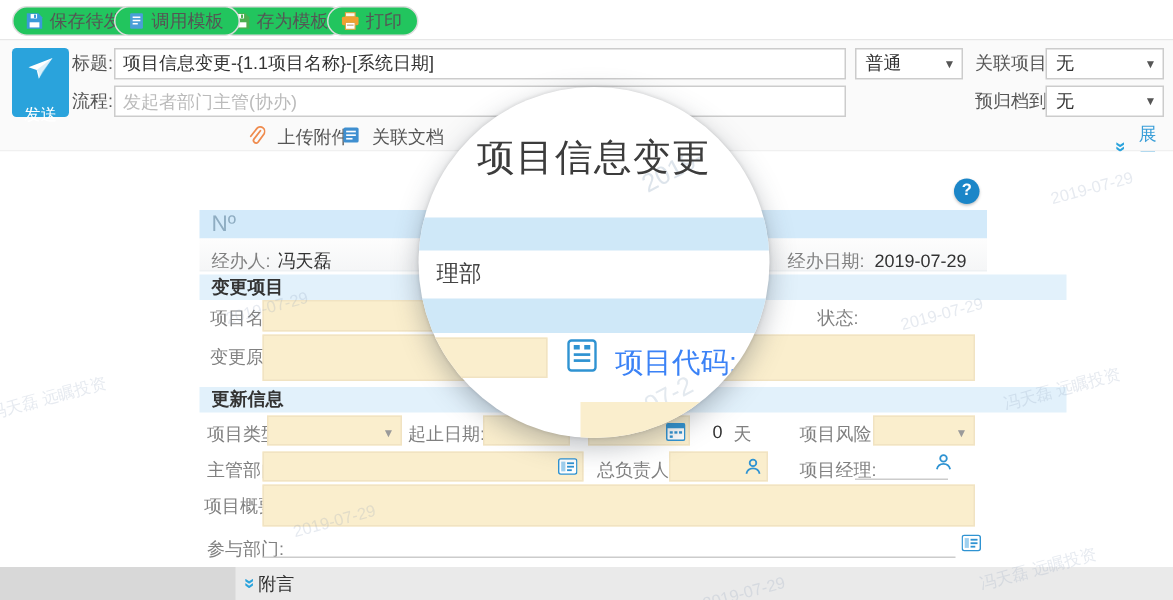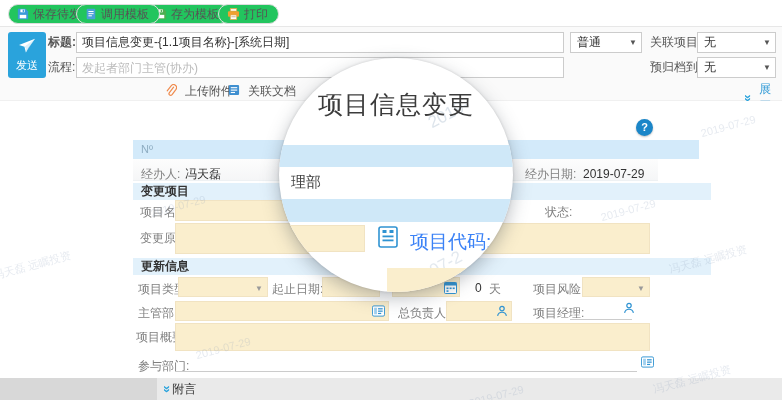--- a/index.html
+++ b/index.html
@@ -15,42 +15,42 @@
   .tbtn { position:absolute; top:4px; height:20px; line-height:18px;
     border:1px solid #ddd; border-radius:11px; background:#22c55e; color:#555;
     padding:0 10px 0 8px; font-size:12px; display:flex; align-items:center; gap:4px; cursor:pointer; }
   .tbtn svg { display:block; }
   
   .header { position:absolute; left:0; top:27px; width:782px; height:74px;
     background:#fafafa; border-bottom:1px solid #f0f0f0; }
   .send-btn { position:absolute; left:8px; top:5px; width:38px; height:46px;
     background:#2aa3dc; border-radius:3px; color:#fff; text-align:center; cursor:pointer; }
   .send-btn svg { margin-top:6px; }
-  .send-btn .slabel { font-size:11px; display:block; margin-top:1px; }
+  .send-btn .slabel { font-size:11px; display:block; margin-top:12px; }
   .hlabel { position:absolute; color:#555; font-size:12px; line-height:21px; }
   .hinput { position:absolute; height:21px; border:1px solid #ccc; background:#fff;
     font-size:12px; color:#333; padding:0 5px; font-family:inherit; }
   .hinput::placeholder { color:#bbb; }
   .fselect { position:absolute; height:21px; border:1px solid #ccc; background:#fff;
     line-height:19px; padding:0 16px 0 6px; color:#333; cursor:pointer; }
   .fselect .caret { position:absolute; right:4px; top:0; font-size:8px; color:#555; line-height:20px; }
   .linkish { position:absolute; display:flex; align-items:center; gap:8px; color:#555; cursor:pointer; }
   .chev { display:inline-block; transform:rotate(90deg); color:#2aa3dc; font-weight:bold;
     font-size:13px; line-height:10px; }
   .expand-link { color:#3b9fd8; }
   
   .main { position:absolute; left:0; top:101px; width:782px; height:277px; background:#fff; }
   .wm { position:absolute; color:rgba(140,160,185,.22); font-size:11px;
     transform:rotate(-15deg); white-space:nowrap; pointer-events:none; z-index:5; }
   .help { position:absolute; left:636px; top:18px; width:17px; height:17px; border-radius:50%;
     background:#1b86c8; color:#fff; font-weight:bold; font-size:11px; text-align:center;
     line-height:17px; cursor:pointer; box-shadow:0 1px 2px rgba(0,0,0,.25); }
   .form { position:absolute; left:133px; top:0; width:525px; height:277px; }
-  .nbar { position:absolute; left:0; top:39px; width:566px; height:19px; background:#d3eafa;
-    color:#8fadc2; font-size:11px; line-height:19px; padding-left:8px; }
+  .nbar { position:absolute; left:0; top:39px; width:525px; height:19px; background:#d3eafa;
+    color:#8fadc2; font-size:15px; line-height:19px; padding-left:8px; }
   .oprow { position:absolute; left:0; top:58px; width:525px; height:22px;
     background:linear-gradient(#fdfdfd,#f5f6f7); border-bottom:1px solid #eef1f3; line-height:22px;text-align:right; }
   .sechdr { position:absolute; left:0; width:578px; height:17px; background:#e2f1fb;
     font-weight:bold; color:#333; font-size:12px; line-height:17px; padding-left:8px; }
   .flabel { position:absolute; color:#808080; font-size:12px; white-space:nowrap; }
   .fval { color:#333; }
   .ofield { position:absolute; background:#faeecd; border:1px solid #f1e3c2; }
   .ucaret { position:absolute; font-size:8px; color:#9a9a9a; }
   .uline { position:absolute; border-bottom:1px solid #ccc; height:17px; }
   .icn { position:absolute; }
@@ -124,21 +124,21 @@
 
   <div class="header">
     <div class="send-btn">
       <span><svg width="18" height="16" viewBox="0 0 24 22">
             <path fill="#fff" d="M23 1 L1 9.5 L8.5 12 L10.5 20 L13.6 13.8 L23 1 Z"></path>
             <path fill="#bfe3f5" d="M8.5 12 L23 1 L10.5 20 L10.5 14.5 Z" opacity="0.55"></path>
           </svg></span>
       <span class="slabel">发送</span>
     </div>
 
-    <span class="hlabel" style="left:48px; top:5px;font-weight:bold;">标题:</span>
+    <span class="hlabel" style="left:48px; top:5px;">标题:</span>
     <input class="hinput" style="left: 76px; top: 5px; width: 488px;" readonly="" value="项目信息变更-{1.1项目名称}-[系统日期]">
     <div class="fselect" style="left:570px; top:5px; width:72px;">
       <span>普通</span>
       <span class="caret">▼</span>
     </div>
     <span class="hlabel" style="left:650px; top:5px;">关联项目:</span>
     <div class="fselect" style="left:697px; top:5px; width:79px;">
       <span>无</span>
       <span class="caret">▼</span>
     </div>

